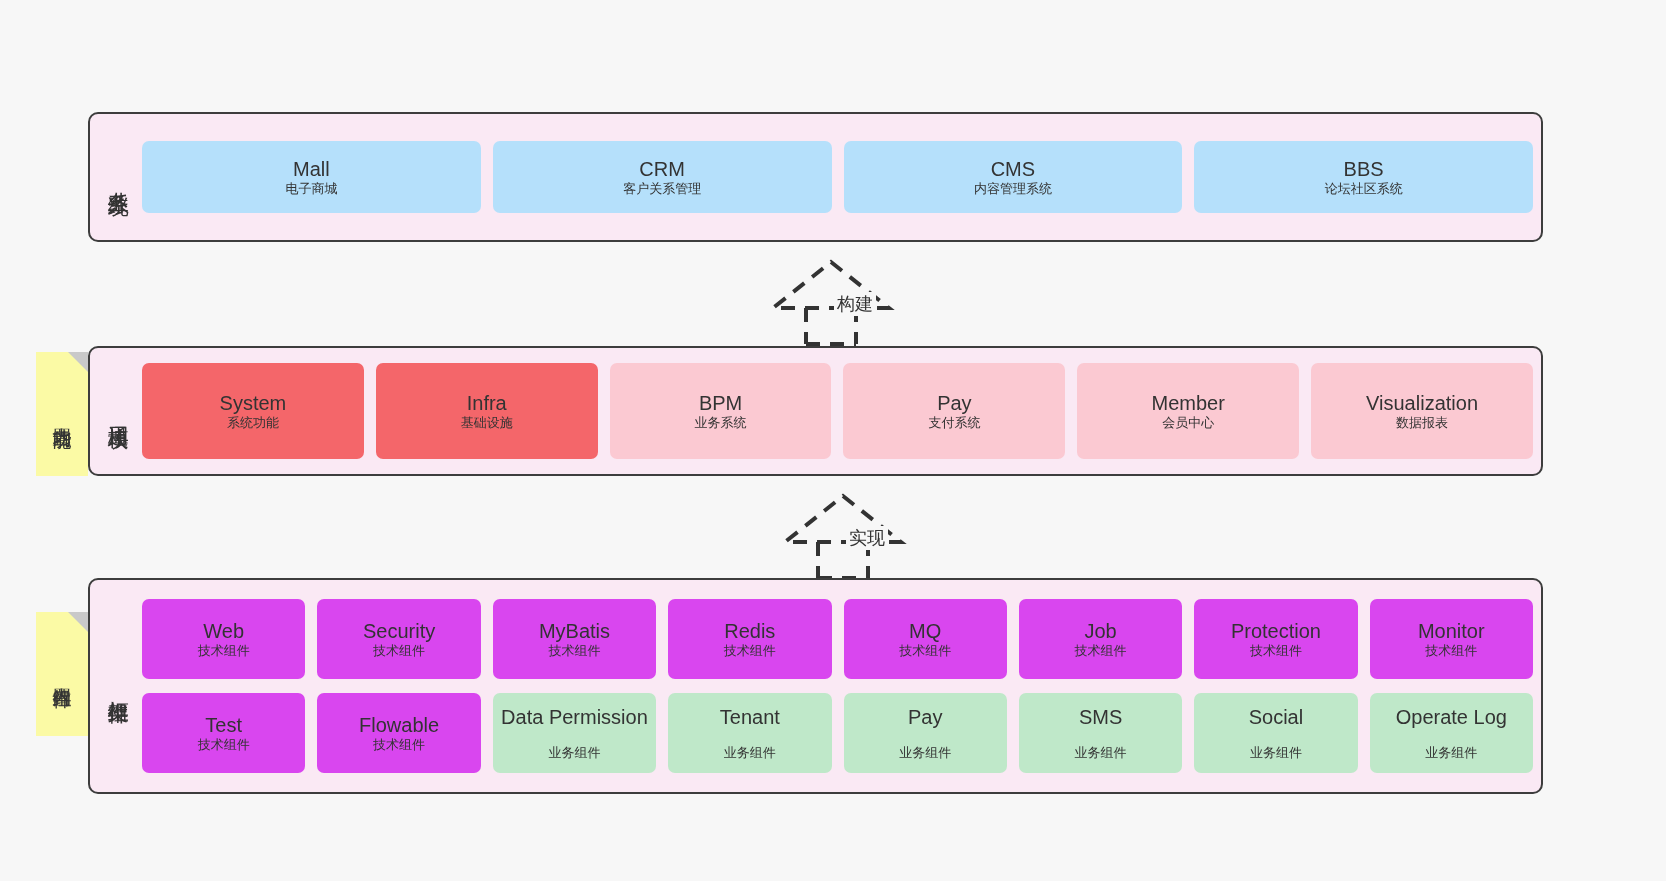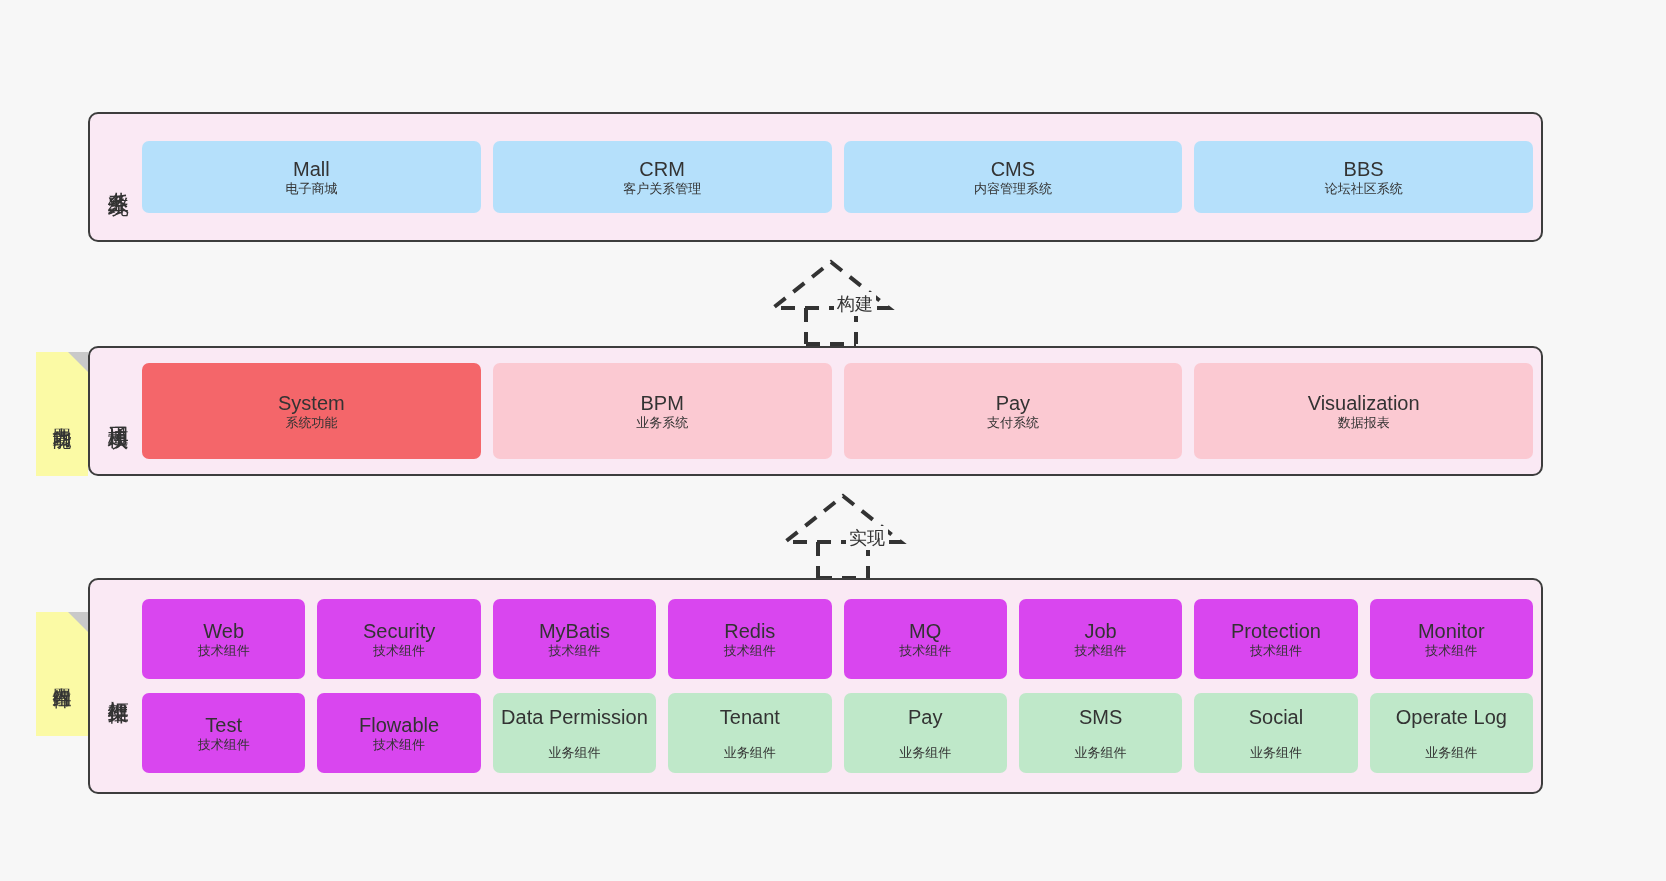--- a/index.html
+++ b/index.html
@@ -193,27 +193,35 @@
   </div>
 
   <div class="layer" id="layer-modules">
     <div class="layer-title">通用模块</div>
     <div class="layer-body">
       <div class="row">
         <div class="node red">
           <span class="en">System</span>
           <span class="cn">系统功能</span>
         </div>
+        <div class="node red">
+          <span class="en">Infra</span>
+          <span class="cn">基础设施</span>
+        </div>
         <div class="node pink">
           <span class="en">BPM</span>
           <span class="cn">业务系统</span>
         </div>
         <div class="node pink">
           <span class="en">Pay</span>
           <span class="cn">支付系统</span>
+        </div>
+        <div class="node pink">
+          <span class="en">Member</span>
+          <span class="cn">会员中心</span>
         </div>
         <div class="node pink">
           <span class="en">Visualization</span>
           <span class="cn">数据报表</span>
         </div>
       </div>
     </div>
   </div>
 
   <div class="arrow" id="arrow-implement">

